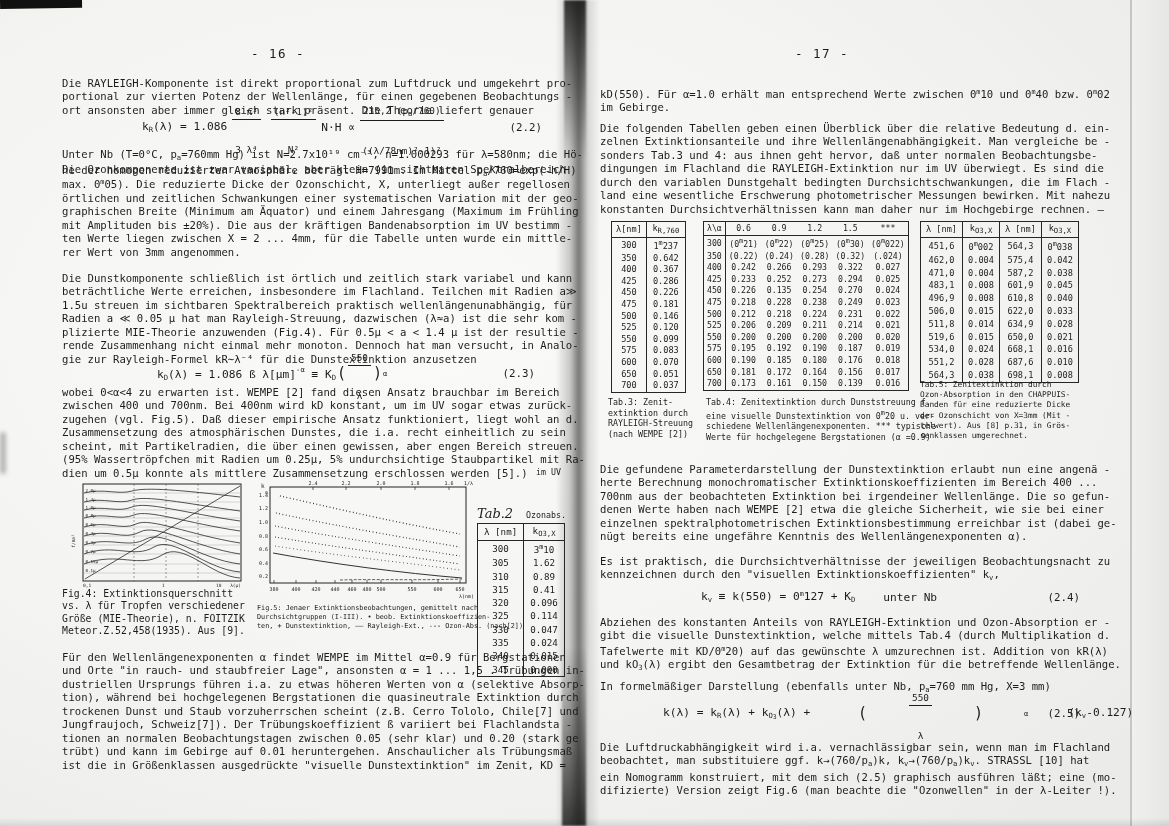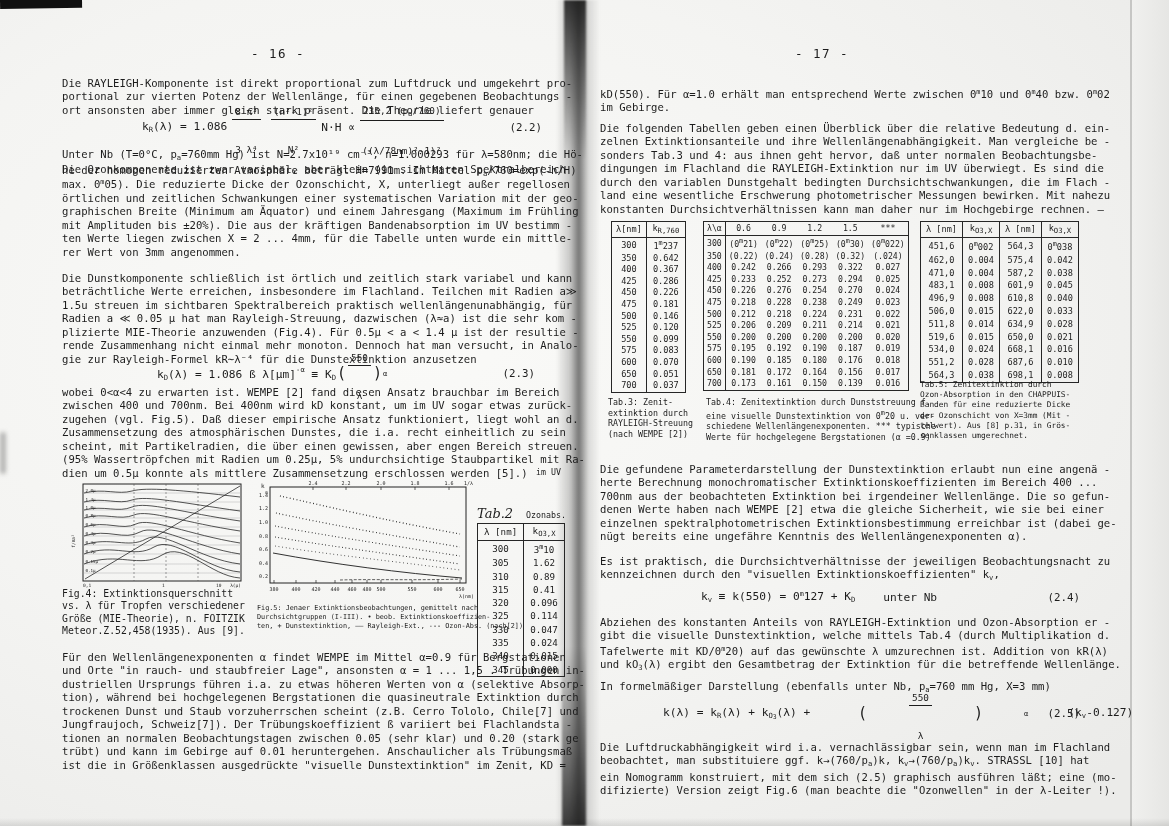--- a/index.html
+++ b/index.html
@@ -429,21 +429,21 @@
           <td>425</td>
           <td>0.233</td>
           <td>0.252</td>
           <td>0.273</td>
           <td>0.294</td>
           <td>0.025</td>
         </tr>
         <tr>
           <td>450</td>
           <td>0.226</td>
-          <td>0.276</td>
+          <td>0.135</td>
           <td>0.254</td>
           <td>0.270</td>
           <td>0.024</td>
         </tr>
         <tr>
           <td>475</td>
           <td>0.218</td>
           <td>0.228</td>
           <td>0.238</td>
           <td>0.249</td>

